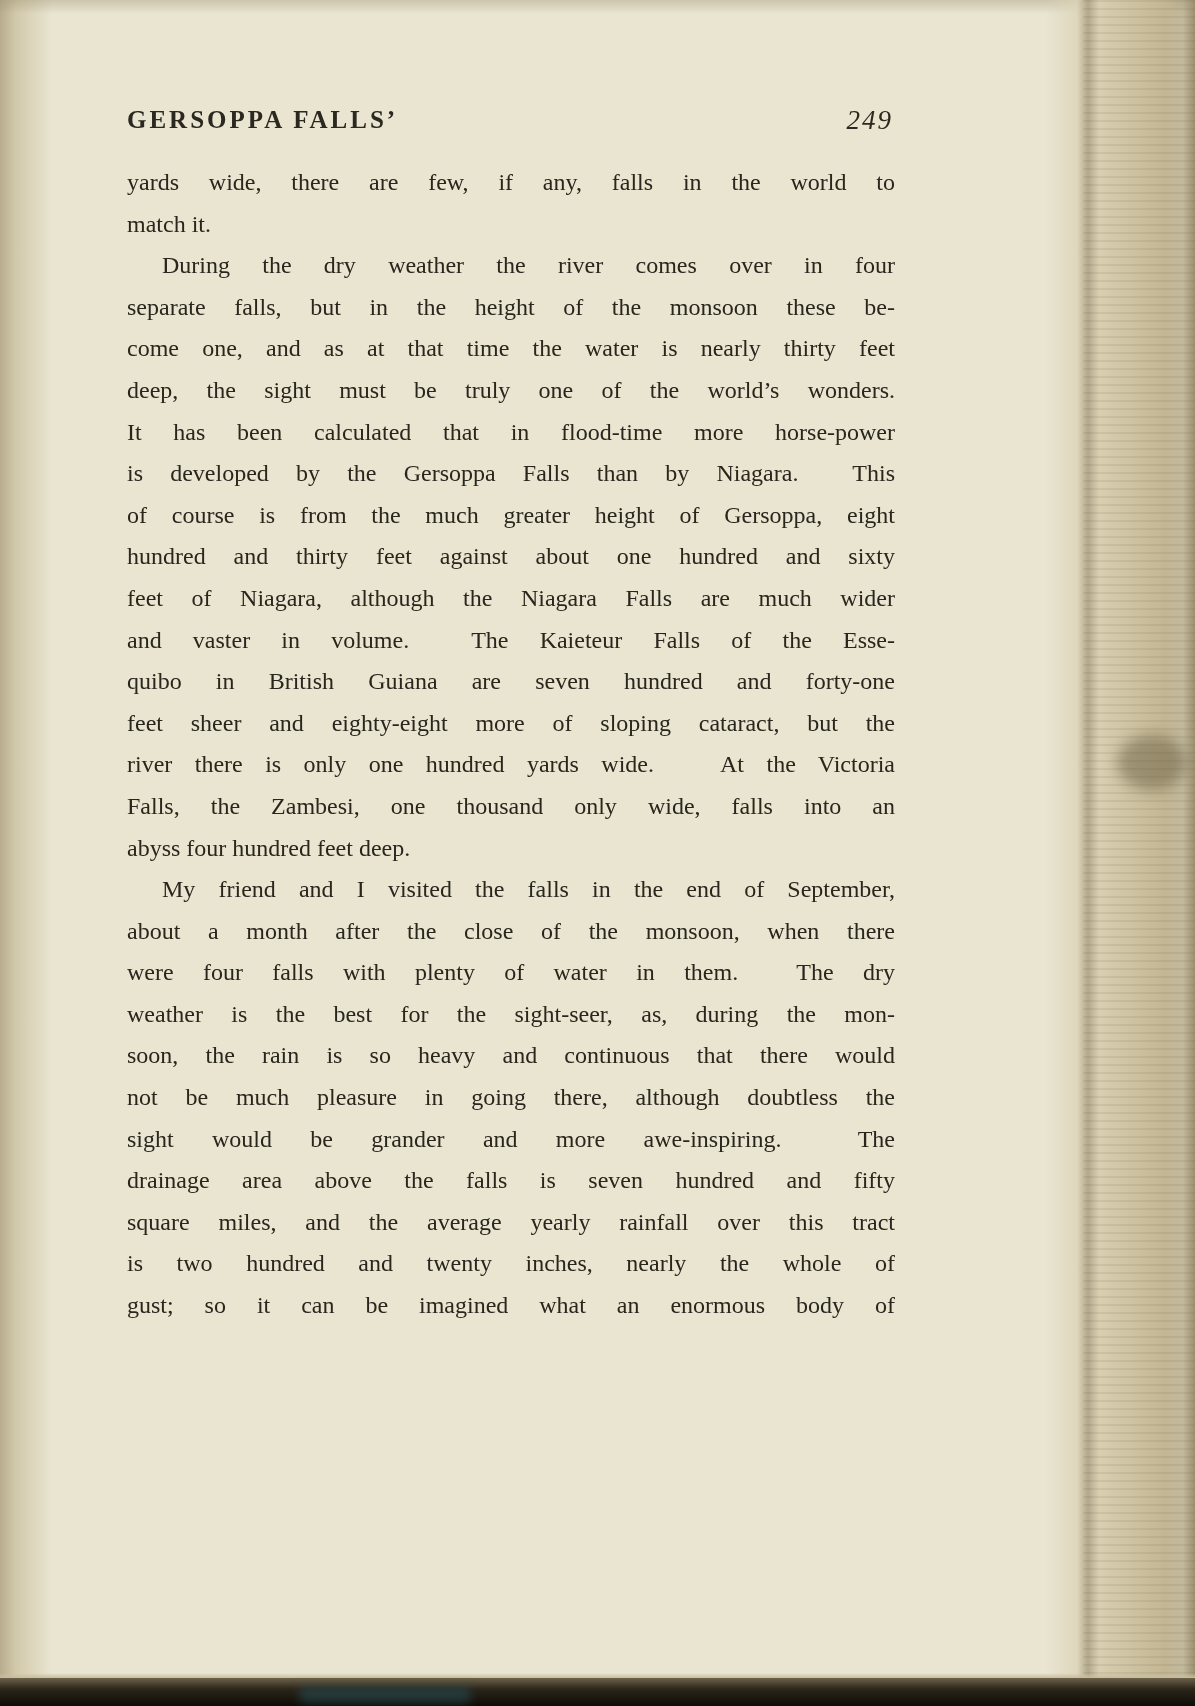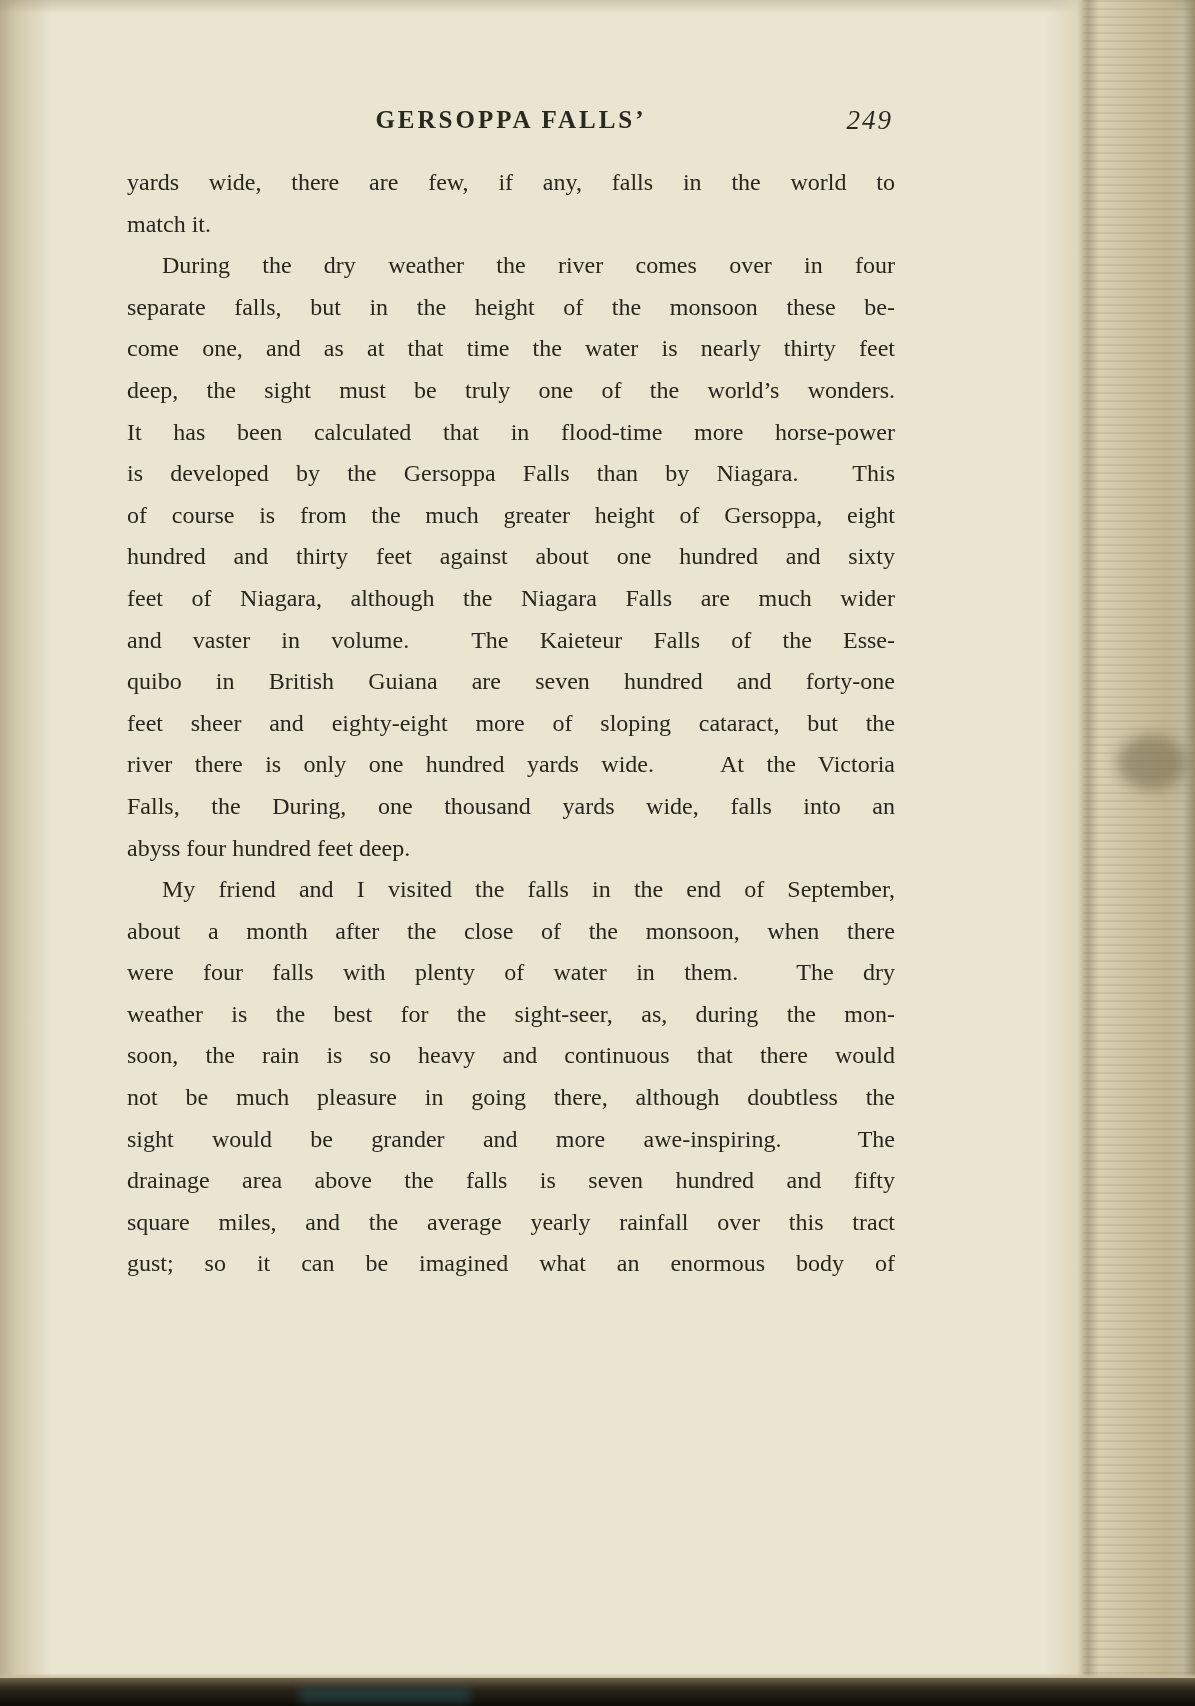--- a/index.html
+++ b/index.html
@@ -59,21 +59,21 @@
   .bottom-smudge {
     position: absolute; bottom: 3px; left: 300px; width: 170px; height: 16px;
     background: rgba(40, 86, 96, 0.5); filter: blur(5px);
     pointer-events: none;
   }
   
   .header {
     position: absolute; top: 106px; left: 127px; width: 768px; height: 36px;
   }
   .header-title {
-    text-align: center; font-size: 25px; font-weight: bold; letter-spacing: 3px;
+    font-size: 25px; font-weight: bold; letter-spacing: 3px;
     color: #2b2820;
   }
   .page-number {
     position: absolute; right: 2px; top: -1px; font-size: 27px; letter-spacing: 2px;
     color: #2b2820;
     font-style: italic;
   }
   
   .text-block {
     position: absolute; top: 162px; left: 127px; width: 768px;
@@ -113,30 +113,31 @@
       <div class="line">deep, the sight must be truly one of the world’s wonders.</div>
       <div class="line">It has been calculated that in flood-time more horse-power</div>
       <div class="line">is developed by the Gersoppa Falls than by Niagara.&nbsp; This</div>
       <div class="line">of course is from the much greater height of Gersoppa, eight</div>
       <div class="line">hundred and thirty feet against about one hundred and sixty</div>
       <div class="line">feet of Niagara, although the Niagara Falls are much wider</div>
       <div class="line">and vaster in volume.&nbsp; The Kaieteur Falls of the Esse-</div>
       <div class="line">quibo in British Guiana are seven hundred and forty-one</div>
       <div class="line">feet sheer and eighty-eight more of sloping cataract, but the</div>
       <div class="line">river there is only one hundred yards wide.&nbsp;&nbsp; At the Victoria</div>
-      <div class="line">Falls, the During, one thousand yards wide, falls into an</div>
+      <div class="line">Falls, the Zambesi, one thousand only wide, falls into an</div>
       <div class="line left">abyss four hundred feet deep.</div>
       <div class="line indent">My friend and I visited the falls in the end of September,</div>
       <div class="line">about a month after the close of the monsoon, when there</div>
       <div class="line">were four falls with plenty of water in them.&nbsp; The dry</div>
       <div class="line">weather is the best for the sight-seer, as, during the mon-</div>
       <div class="line">soon, the rain is so heavy and continuous that there would</div>
       <div class="line">not be much pleasure in going there, although doubtless the</div>
       <div class="line">sight would be grander and more awe-inspiring.&nbsp; The</div>
       <div class="line">drainage area above the falls is seven hundred and fifty</div>
       <div class="line">square miles, and the average yearly rainfall over this tract</div>
+      <div class="line">is two hundred and twenty inches, nearly the whole of</div>
       <div class="line">gust; so it can be imagined what an enormous body of</div>
     </div>
 
   <div class="bottom-band"></div>
   <div class="bottom-smudge"></div>
 
 </div>
 
 </body></html>

